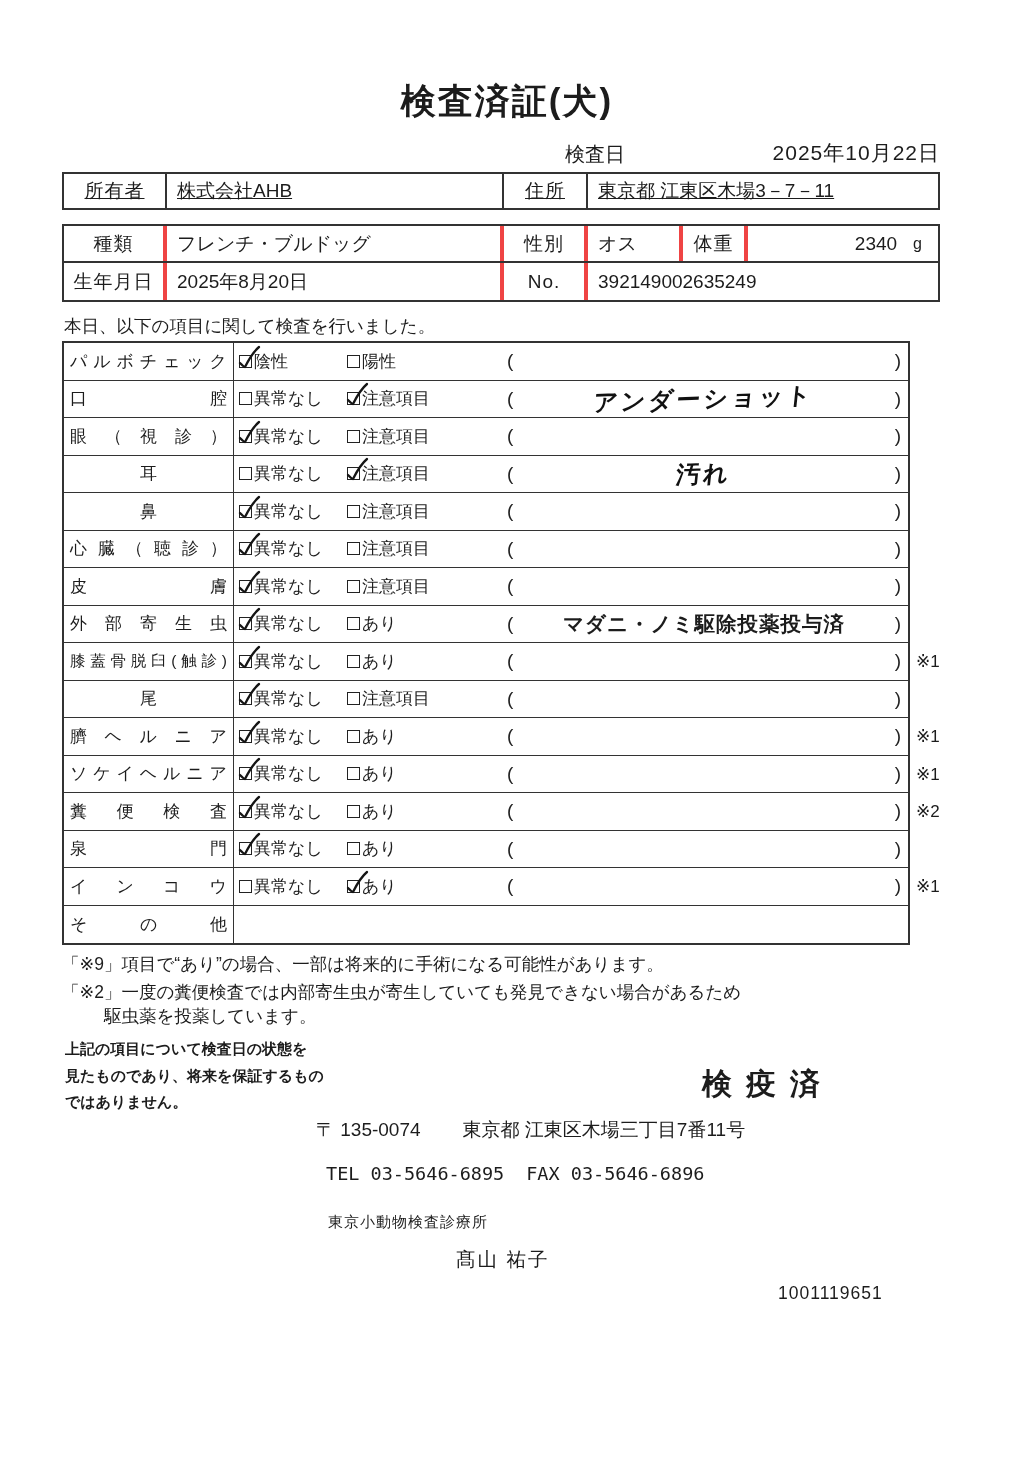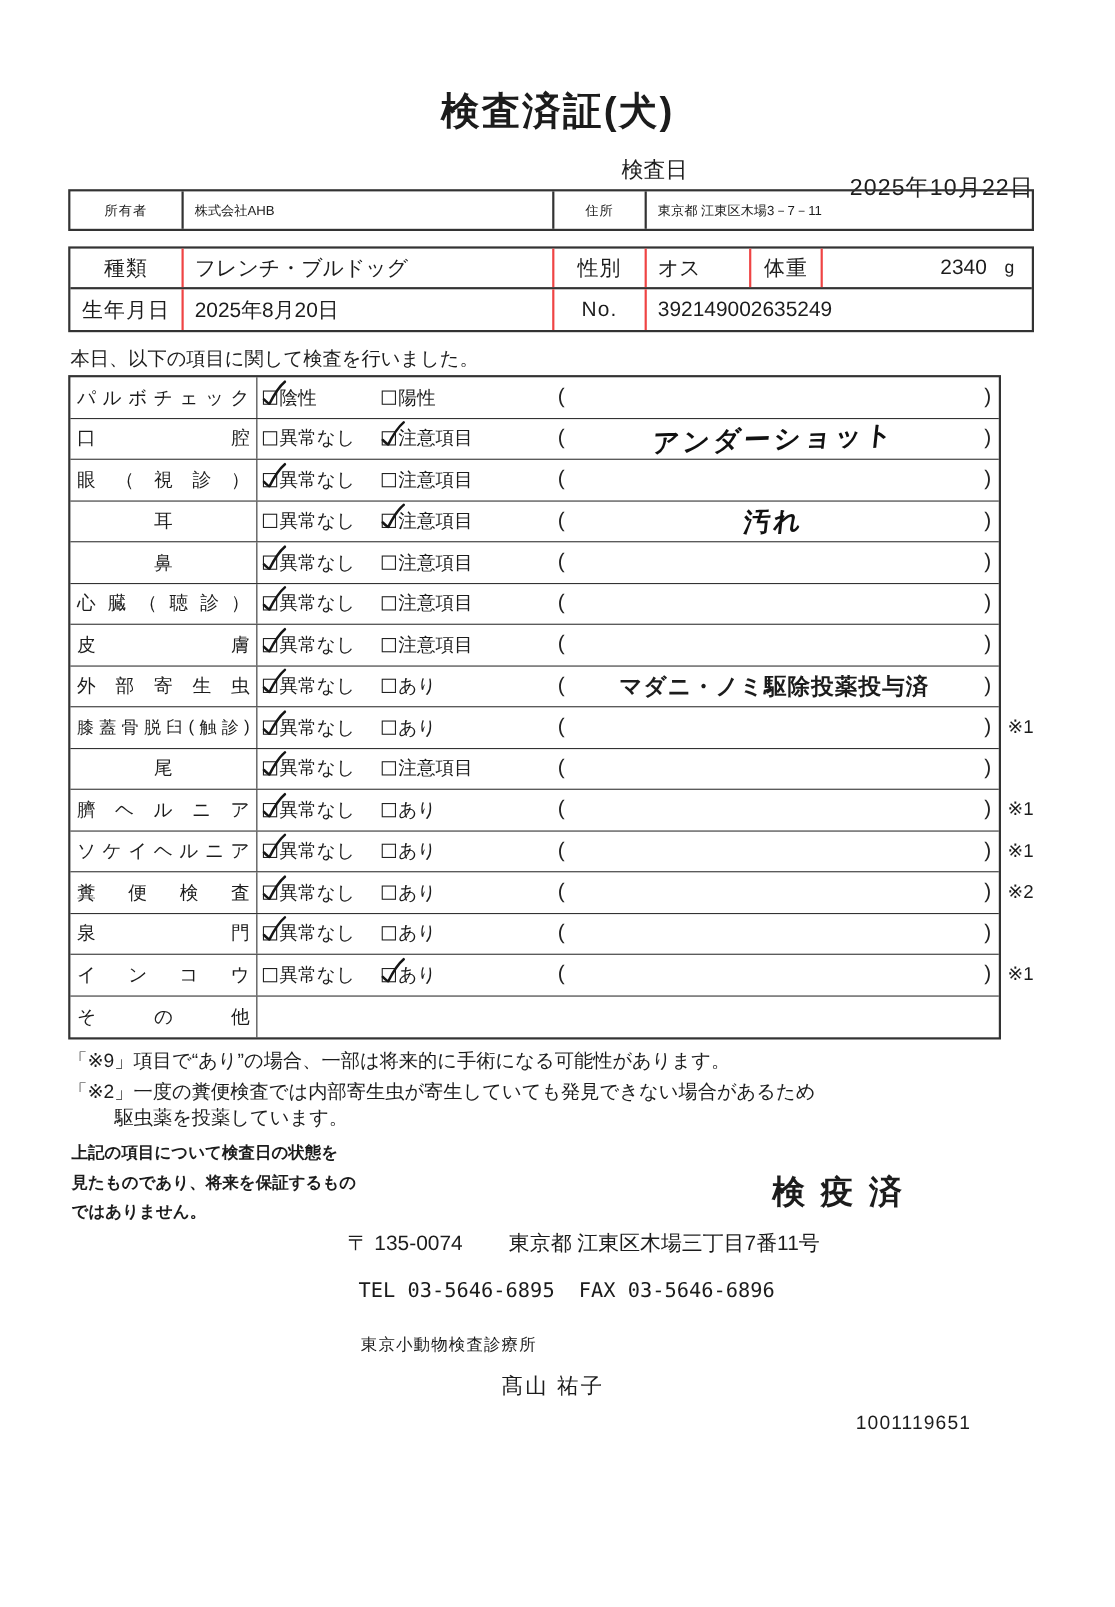--- a/index.html
+++ b/index.html
@@ -6,36 +6,36 @@
   .page{
     position:relative; width:1014px; height:1461px; background:#ffffff;
     margin:0 auto; overflow:hidden; color:#1c1c1c;
     font-family:"Liberation Sans","DejaVu Sans",sans-serif;
   }
   .abs{position:absolute;}
   
   .title{left:0; right:0; top:78px; text-align:center; font-size:35px; font-weight:600; letter-spacing:2px;}
   
   .insp-label{left:565px; top:141px; font-size:20px; font-weight:500;}
-  .insp-value{right:74px; top:156px; font-size:21px; font-weight:500; letter-spacing:1px;}
+  .insp-value{right:74px; top:139px; font-size:21px; font-weight:500; letter-spacing:1px;}
   
   .htable{border:2px solid #333; display:grid; box-sizing:border-box;}
   .htable .cell{
     border-right:2px solid #333; display:flex; align-items:center;
-    font-size:12px; padding:0 10px; box-sizing:border-box; overflow:hidden; white-space:nowrap;
+    font-size:19px; padding:0 10px; box-sizing:border-box; overflow:hidden; white-space:nowrap;text-decoration:underline;
   }
   .htable .cell:last-child{border-right:none;}
   .htable .lab{justify-content:center; padding:0 4px; letter-spacing:1px;}
   .htable .val{justify-content:flex-start; font-weight:500;}
   .tableA{left:62px; top:172px; width:878px; height:38px; grid-template-columns:103px 337px 84px auto;}
   .tableB{left:62px; top:224px; width:878px; height:78px; border:2px solid #333; box-sizing:border-box;}
   .rowB{display:grid; height:37px; box-sizing:border-box;}
   .rowB1{grid-template-columns:103px 337px 84px 95px 65px auto; border-bottom:2px solid #333;}
   .rowB2{grid-template-columns:103px 337px 84px auto;}
-  .rowB .cell{border-right:2px solid #ef4444; display:flex; align-items:center; font-size:19px; padding:0 10px; box-sizing:border-box; white-space:nowrap;}
+  .rowB .cell{border-right:4px solid #ef4444; display:flex; align-items:center; font-size:19px; padding:0 10px; box-sizing:border-box; white-space:nowrap;}
   .rowB .cell:last-child{border-right:none;}
   .rowB .lab{justify-content:center; padding:0 4px; letter-spacing:1px;}
   .weight-val{justify-content:flex-end; font-weight:500;}
   .weight-val .unit{font-size:16px; margin-left:16px; margin-right:6px;}
   .no-lab{font-size:17px;}
   
   .intro{left:64px; top:314px; font-size:17.5px; font-weight:500;}
   
   .checklist{
     left:62px; top:341px; width:848px; height:604px;

